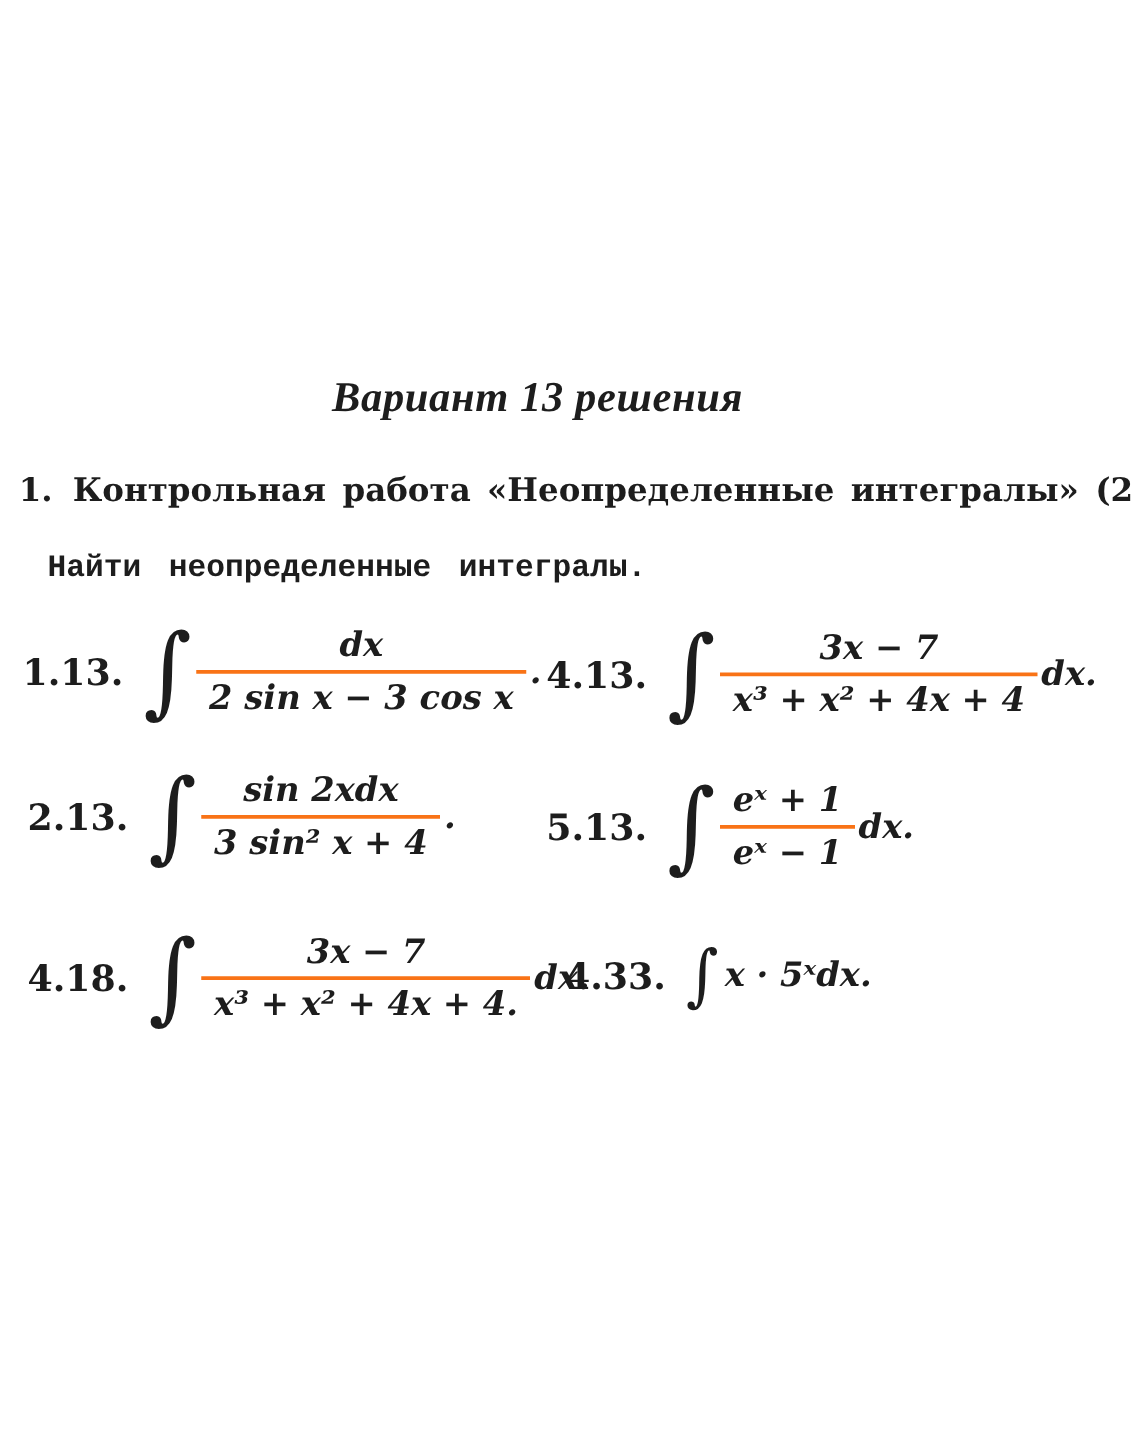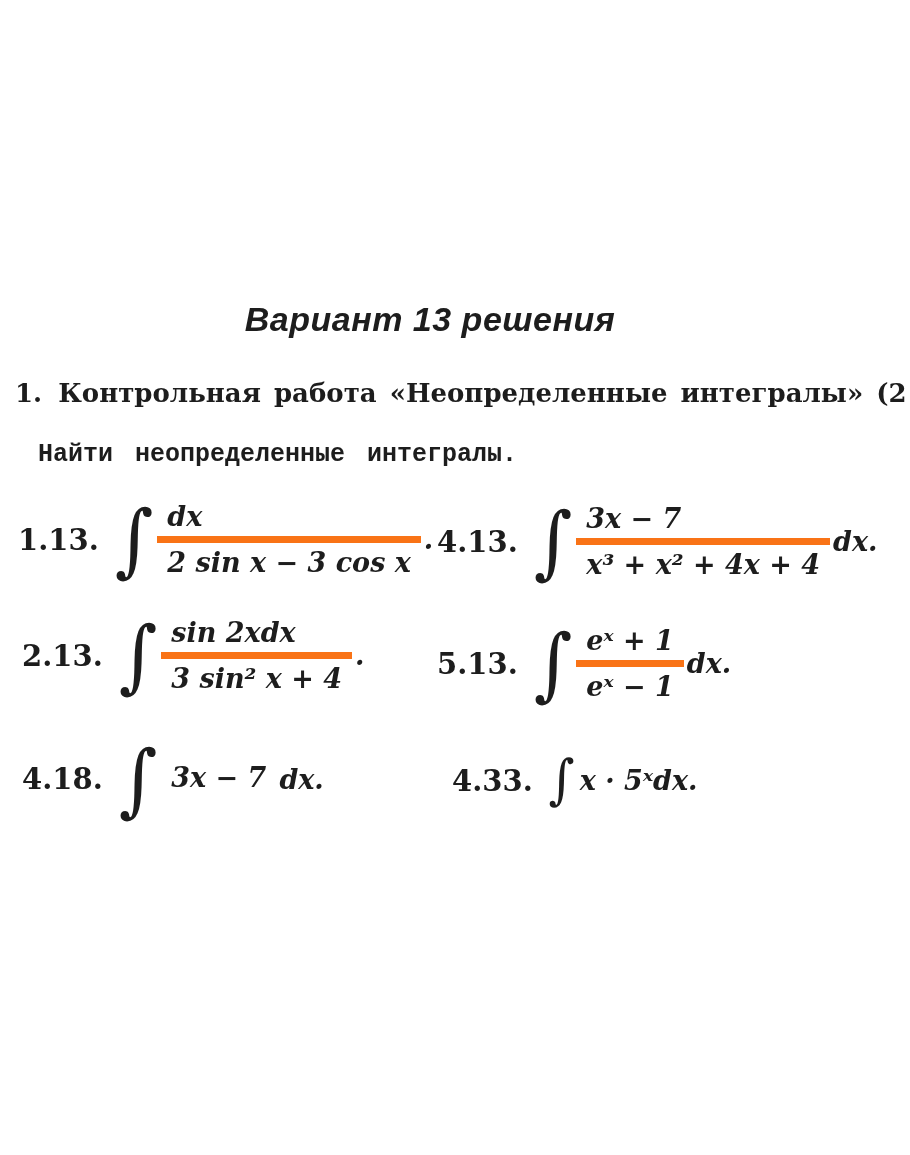--- a/index.html
+++ b/index.html
@@ -15,21 +15,21 @@
     color: #1d1d1d;
     font-family: "DejaVu Serif", serif;
     overflow: hidden;
   }
   .doc-title {
     position: absolute;
     left: 0;
     top: 300px;
     width: 860px;
     text-align: center;
-    font-family: Liberation Sans, sans-serif;
+    font-family: Liberation Serif, serif;
     font-style: italic;
     font-weight: 700;
     font-size: 34px;
     letter-spacing: 0.5px;
     white-space: nowrap;
   }
   .section-heading {
     position: absolute;
     left: 15px;
     top: 378px;
@@ -72,29 +72,29 @@
     margin-right: 4px;
     transform: scaleY(1.08);
   }
   .int.small {
     font-size: 50px;
     margin-right: 2px;
   }
   .frac {
     display: inline-flex;
     flex-direction: column;
-    align-items: flex-start;
+    align-items: center;
     font-family: "DejaVu Serif", serif;
     font-style: italic;
     font-weight: 600;
     font-size: 27px;
   }
   .frac .num { padding: 0 10px 4px; }
   .frac .den {
-    border-top: 7px solid #f97316;
+    border-top: 3px solid #f97316;
     padding: 4px 10px 0;
   }
   .suffix, .expr {
     font-family: "DejaVu Serif", serif;
     font-style: italic;
     font-weight: 600;
     font-size: 27px;
     margin-left: 3px;
   }
 </style>
@@ -150,20 +150,21 @@
       <span class="den">eˣ − 1</span>
     </span>
     <span class="suffix">dx.</span>
   </div>
 
   <div class="problem" style="left:22px; top:746px;">
     <span class="plabel">4.18.</span>
     <span class="int">∫</span>
     <span class="frac">
       <span class="num">3x − 7</span>
+      <span class="den">x³ + x² + 4x + 4.</span>
     </span>
     <span class="suffix">dx.</span>
   </div>
 
   <div class="problem" style="left:452px; top:758px;">
     <span class="plabel">4.33.</span>
     <span class="int small">∫</span>
     <span class="expr">x · 5ˣdx.</span>
   </div>
 

